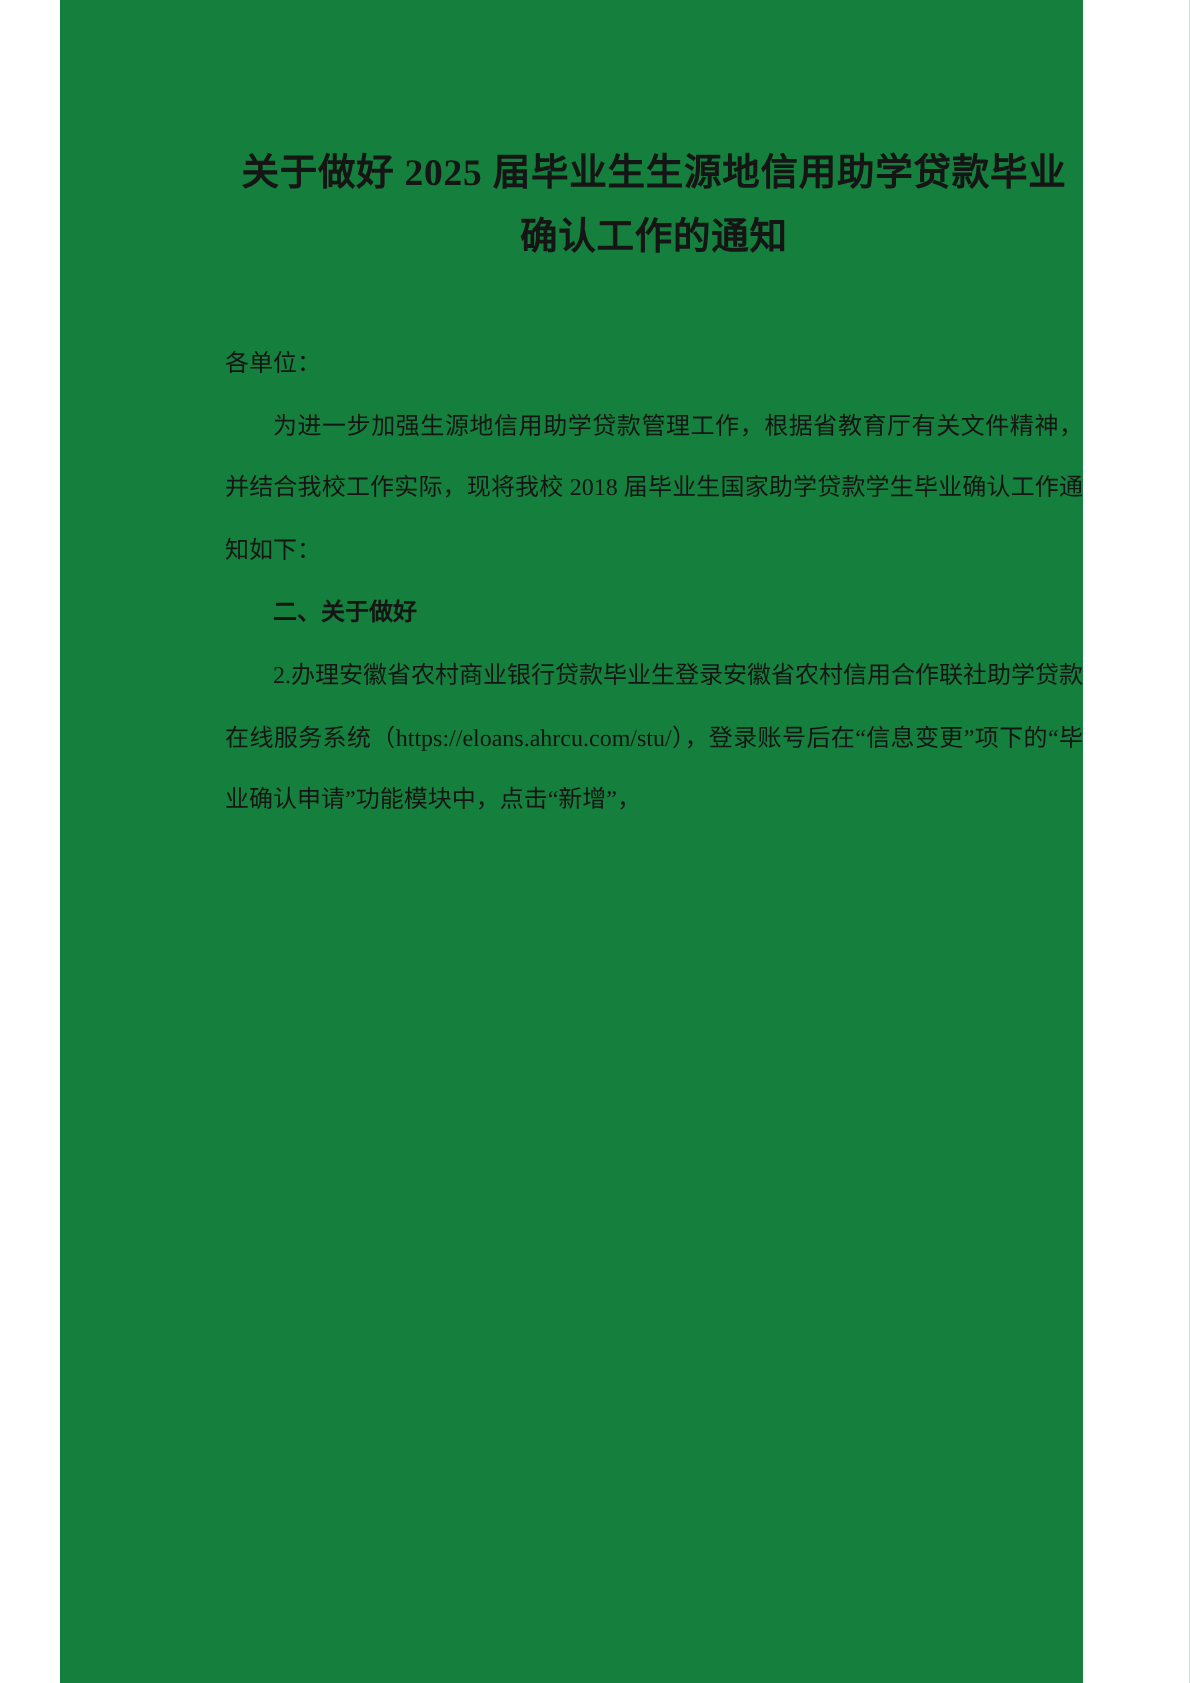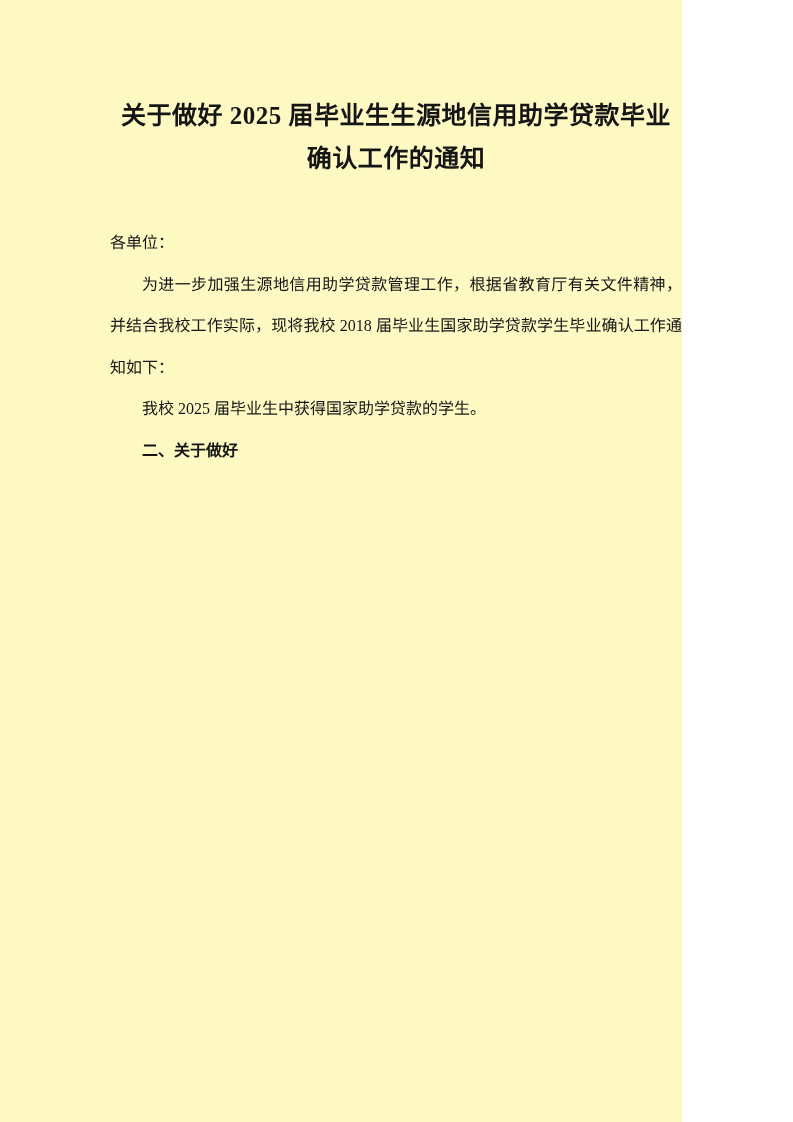--- a/index.html
+++ b/index.html
@@ -4,24 +4,25 @@
 <style>
   html, body {
     margin: 0;
     padding: 0;
     background: #ffffff;
   }
   .page {
     position: relative;
     width: 682px;
     height: 1122px;
-    background: #fef9c3;
+    background: #15803d;
     color: #151515;
     font-family: "Liberation Serif", "DejaVu Serif", serif;
     overflow: hidden;
+    margin-left: 40px;
   }
   .doc {
     position: absolute;
     left: 110px;
     top: 94px;
     width: 572px;
   }
   .doc-title {
     margin: 0;
     font-size: 25px;
@@ -55,17 +56,17 @@
 </style>
 </head>
 <body>
 
 <div class="page">
   <div class="doc">
     <h1 class="doc-title">关于做好 2025 届毕业生生源地信用助学贷款毕业确认工作的通知</h1>
     <div class="doc-body">
       <p class="para salutation">各单位：</p>
       <p class="para indent">为进一步加强生源地信用助学贷款管理工作，根据省教育厅有关文件精神，并结合我校工作实际，现将我校 2018 届毕业生国家助学贷款学生毕业确认工作通知如下：</p>
-      <p class="para indent">我校 2025 届毕业生中获得国家助学贷款的学生。</p>
       <p class="para indent heading">二、关于做好</p>
+      <p class="para indent">2.办理安徽省农村商业银行贷款毕业生登录安徽省农村信用合作联社助学贷款在线服务系统（https://eloans.ahrcu.com/stu/），登录账号后在“信息变更”项下的“毕业确认申请”功能模块中，点击“新增”，</p>
     </div>
   </div>
 </div>
 
 </body></html>

